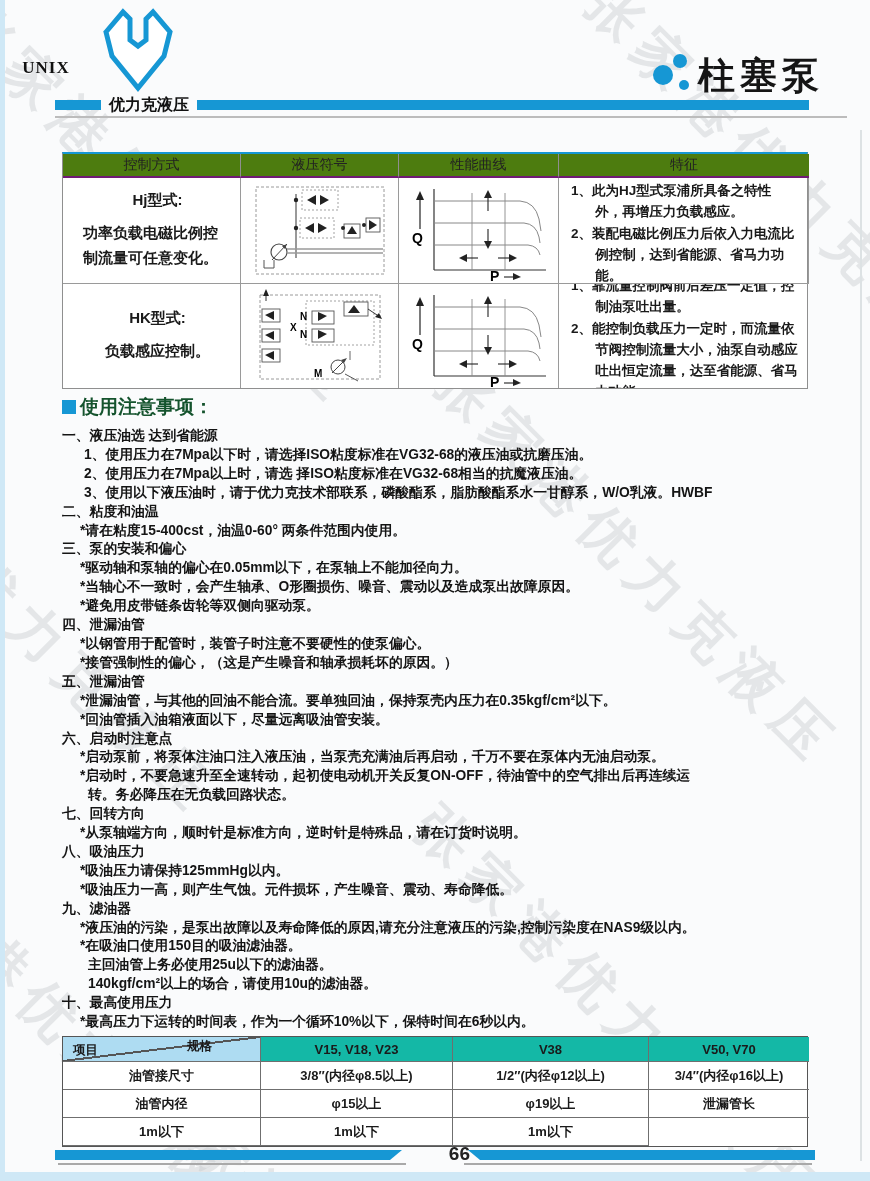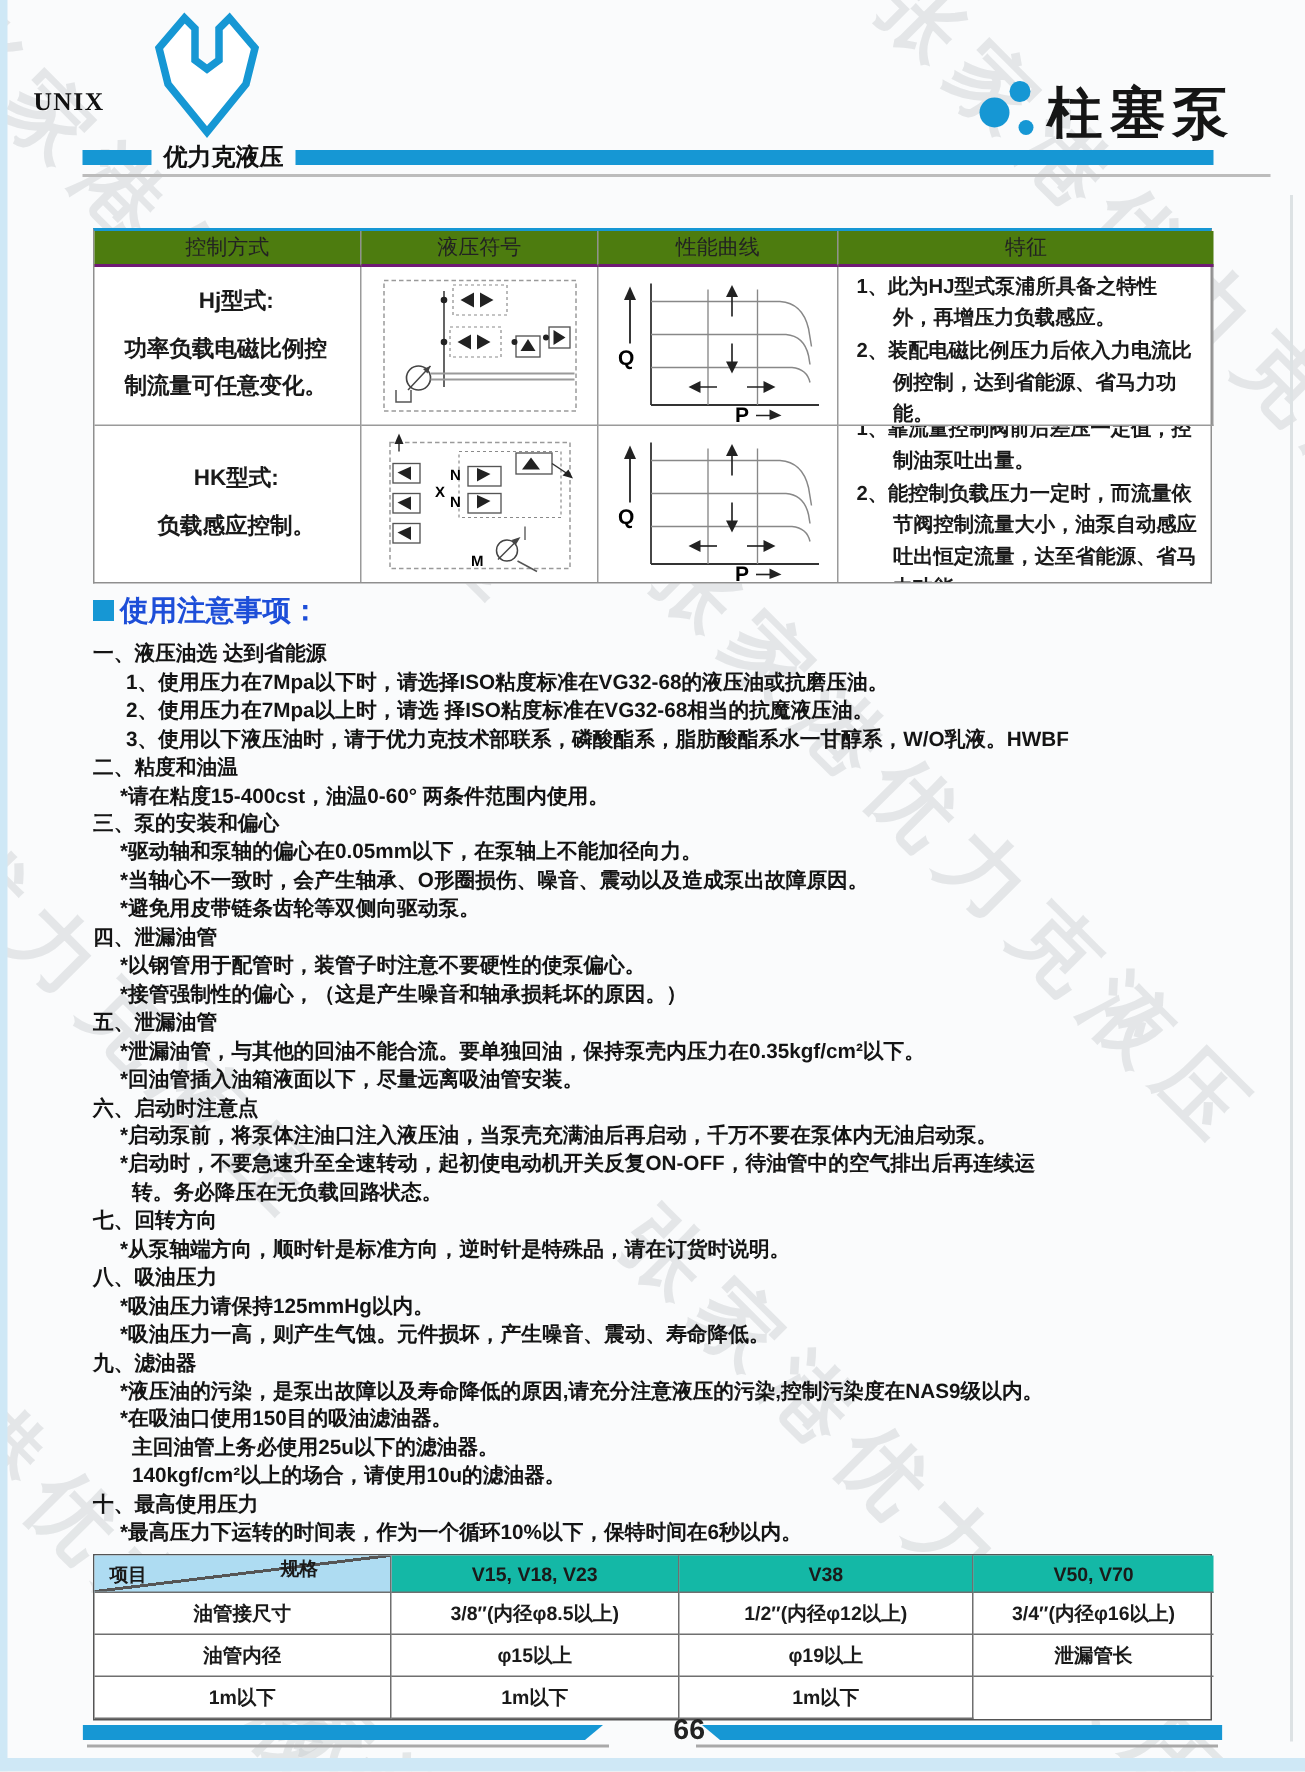--- a/index.html
+++ b/index.html
@@ -75,21 +75,21 @@
   .feat-list{margin:0;padding:0;list-style:none;font-size:13.5px;font-weight:700;line-height:21px;}
   .feat-list li{padding-left:1.8em;text-indent:-1.8em;margin-bottom:1px;}
 
   .sym-svg,.curve-svg{display:block;}
   .svg-txt{font-family:"Liberation Sans","DejaVu Sans",sans-serif;font-weight:800;}
 
   
   .notes{position:absolute;left:62px;top:394px;width:762px;}
   .notes-title{display:flex;align-items:center;margin-bottom:7px;}
   .notes-sq{width:14px;height:14px;background:#1697d4;margin-right:4px;}
-  .notes-title-text{font-size:19px;font-weight:800;color:#1d4ed8;}
+  .notes-title-text{font-size:19px;font-weight:800;color:#14532d;}
   .nl{font-size:13.8px;font-weight:700;line-height:18.9px;color:#141414;white-space:nowrap;}
   .nl.h{margin-left:0;}
   .nl.n{margin-left:22px;}
   .nl.s{margin-left:18px;}
   .nl.c{margin-left:26px;}
 
   
   .stable{
     position:absolute;left:62px;top:1036px;width:746px;
     display:grid;grid-template-columns:198px 192px 196px 160px;

